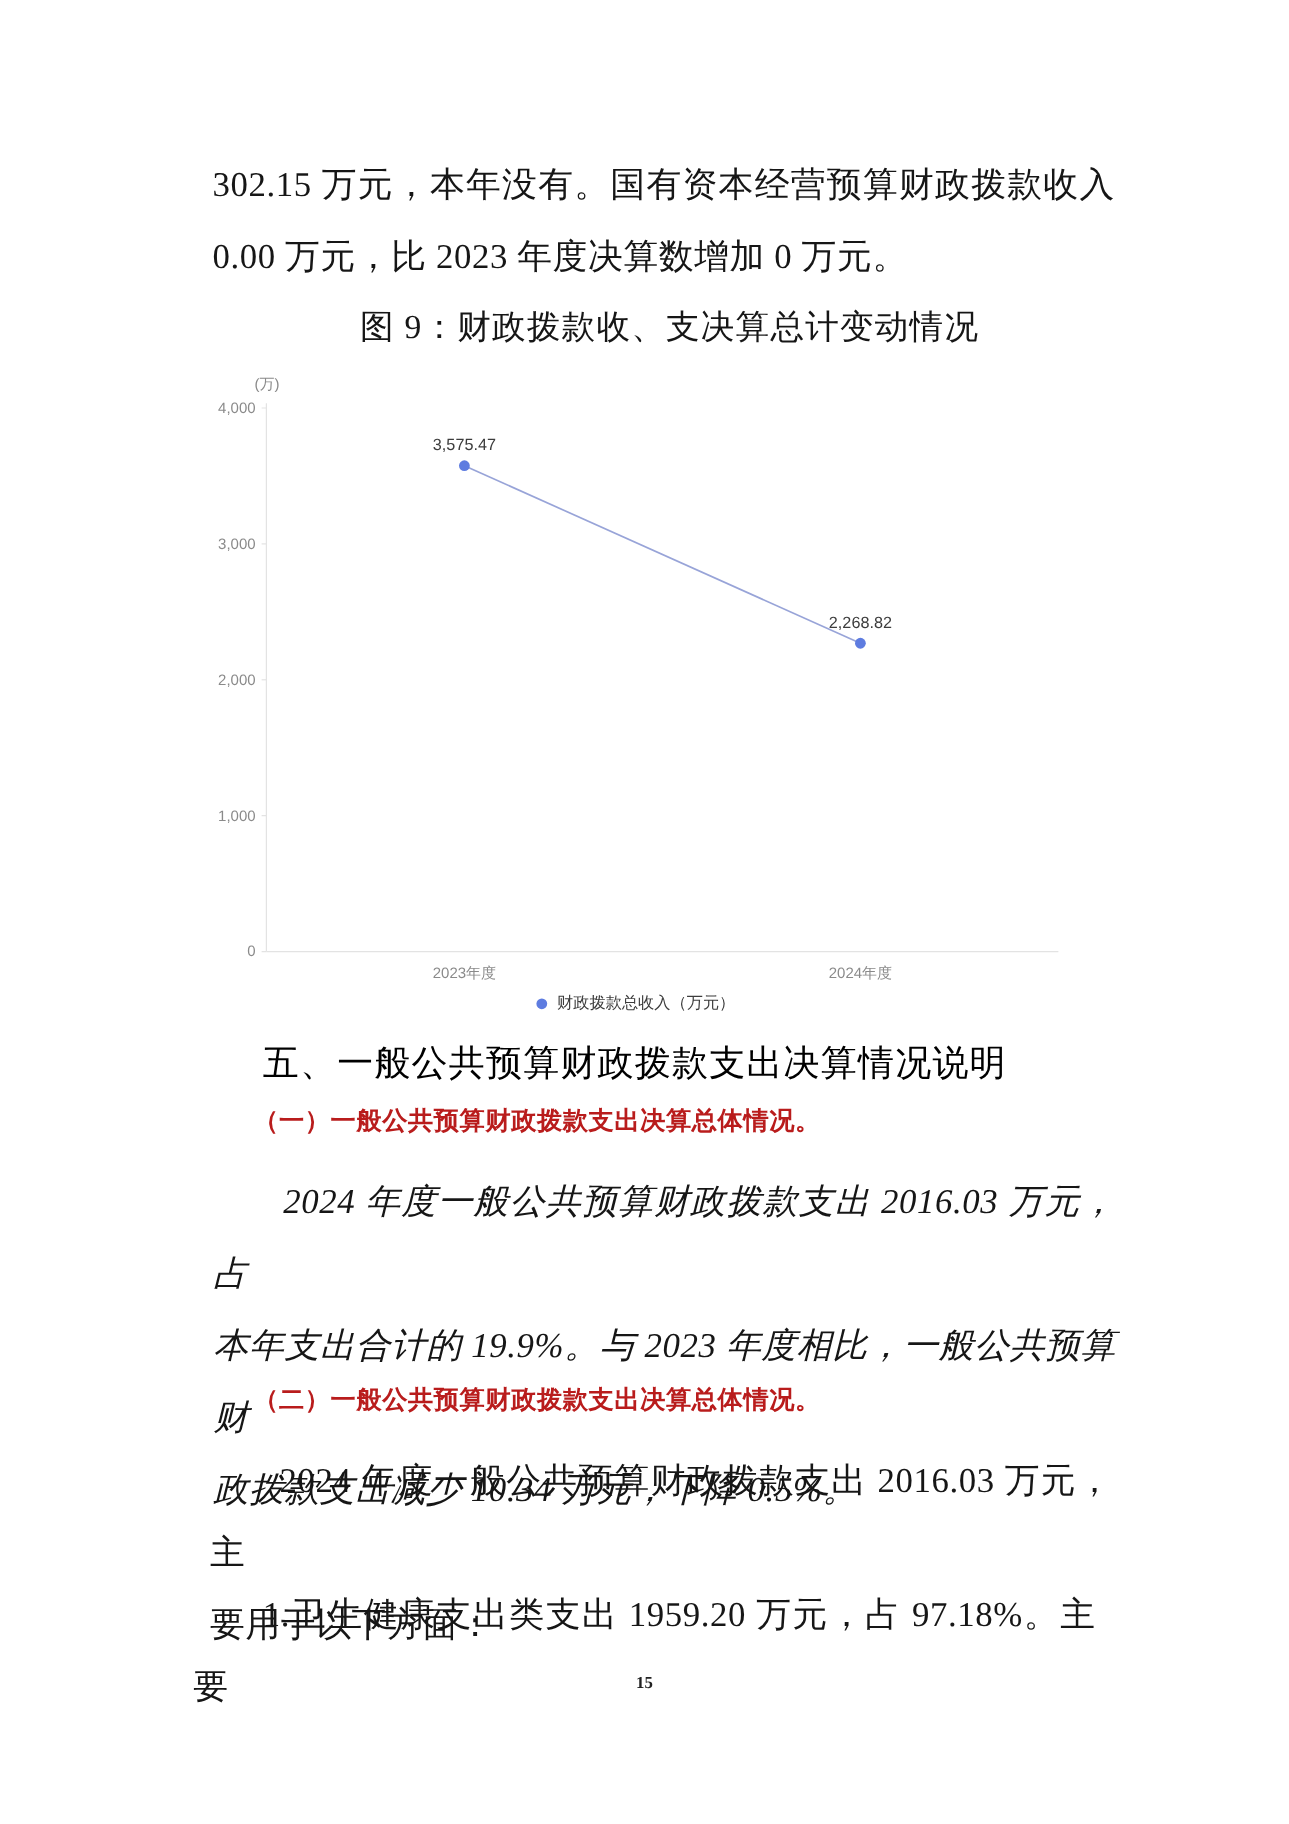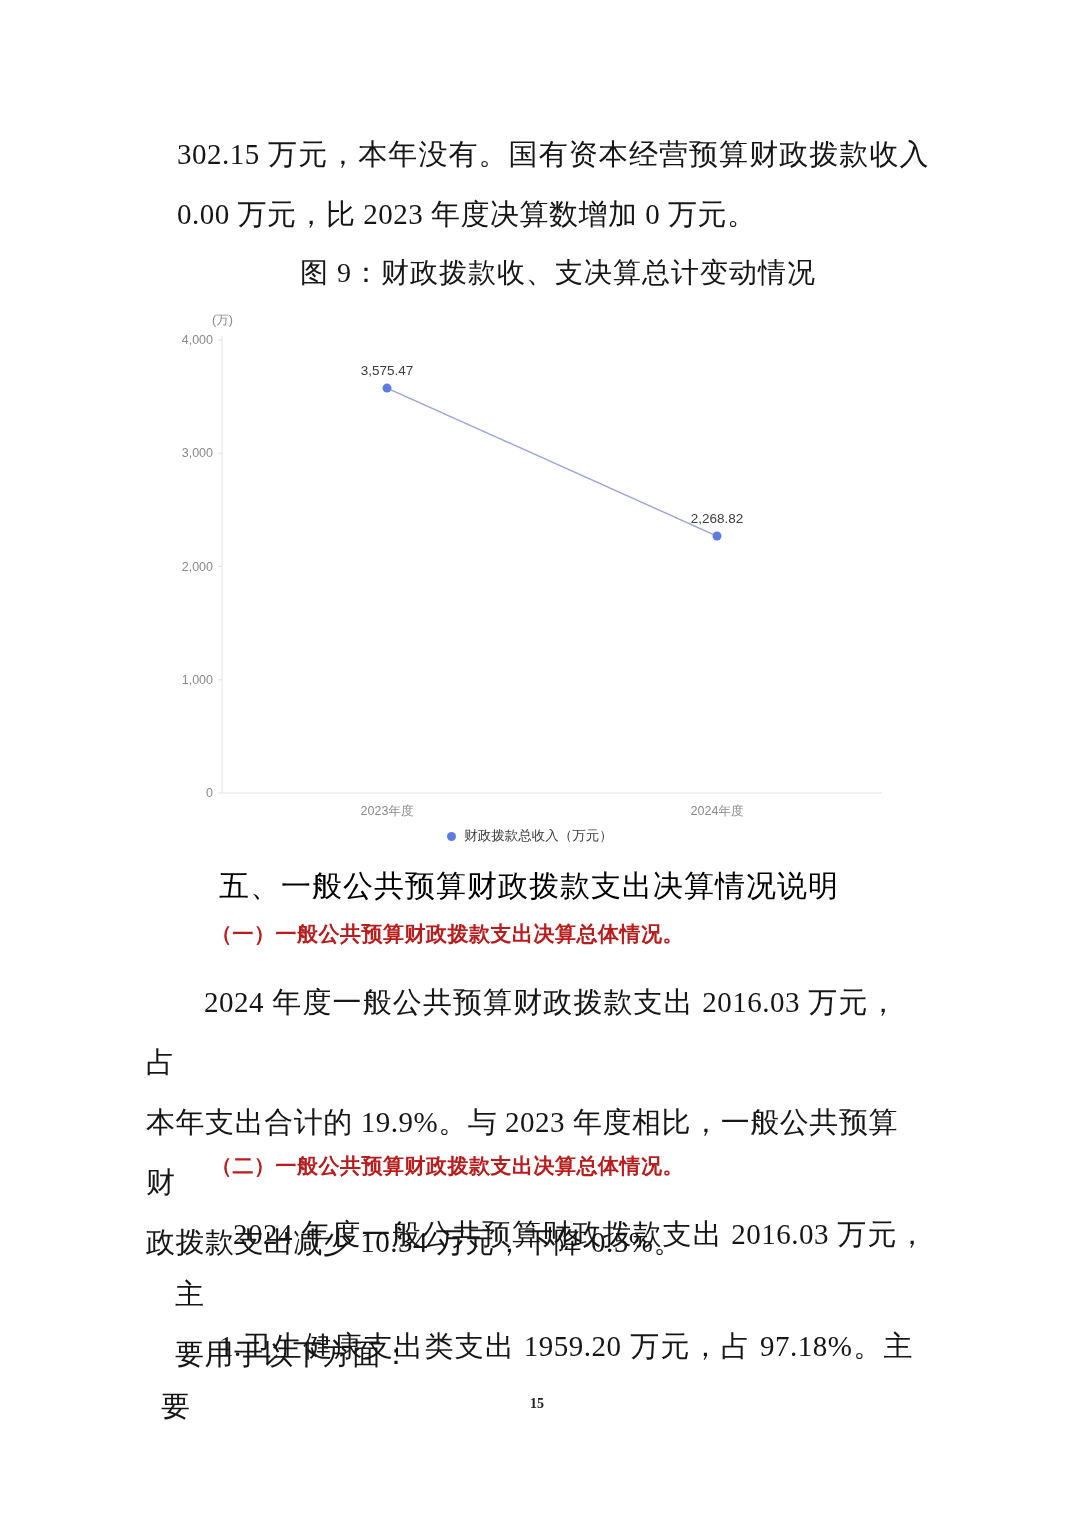--- a/index.html
+++ b/index.html
@@ -105,21 +105,21 @@
       </svg>
     <div class="legend">
       <span class="legend-dot" id="legend-dot" style="background: rgb(94, 124, 224);"></span>
       <span>财政拨款总收入（万元）</span>
     </div>
   </div>
 
   <div class="abs h-main" style="left:161px;top:866px;">五、一般公共预算财政拨款支出决算情况说明</div>
   <div class="abs h-sub" style="left:161px;top:920px;">（一）一般公共预算财政拨款支出决算总体情况。</div>
 
-  <div class="abs" style="left:146px;top:972px;">
+  <div class="abs" style="left:178px;top:972px;font-style:italic;">
     <div class="bodyline just indent2">2024 年度一般公共预算财政拨款支出 2016.03 万元，占</div>
     <div class="bodyline just">本年支出合计的 19.9%。与 2023 年度相比，一般公共预算财</div>
     <div class="bodyline">政拨款支出减少 10.34 万元，下降 0.5%。</div>
   </div>
 
   <div class="abs h-sub" style="left:161px;top:1152px;">（二）一般公共预算财政拨款支出决算总体情况。</div>
 
   <div class="abs" style="left:175px;top:1204px;">
     <div class="bodyline just indent2">2024 年度一般公共预算财政拨款支出 2016.03 万元，主</div>
     <div class="bodyline">要用于以下方面：</div>

